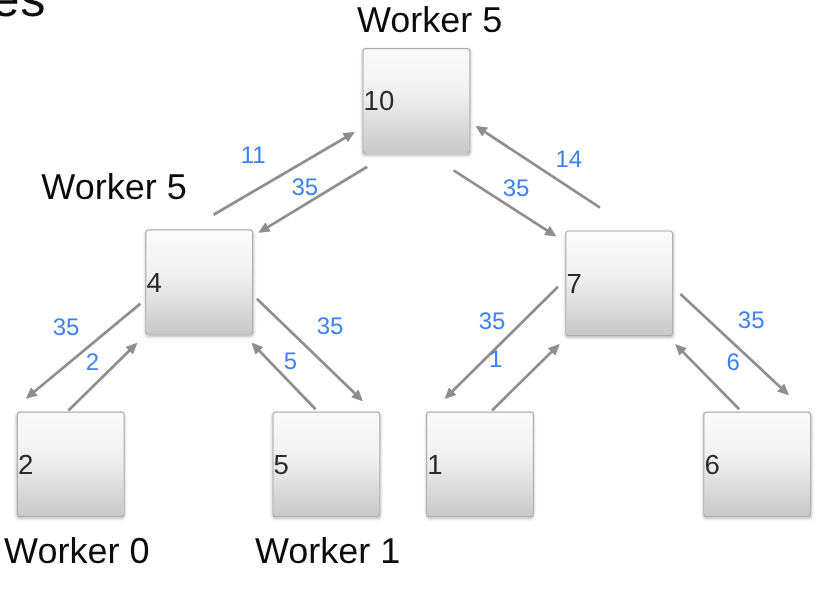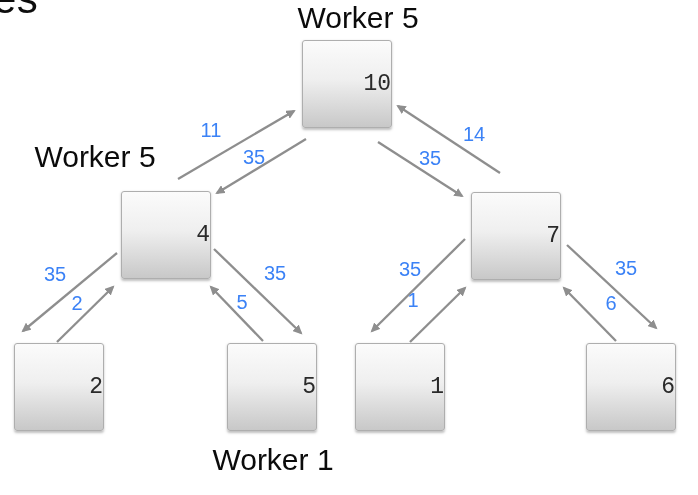--- a/index.html
+++ b/index.html
@@ -21,21 +21,21 @@
   .arrows { position: absolute; left: 0; top: 0; }
   .arrows line { stroke: #8e8e8e; stroke-width: 2.3; }
   .node {
     position: absolute;
     width: 90px; height: 88px;
     box-sizing: border-box;
     border: 1px solid #aeaeae;
     border-radius: 3px;
     background: linear-gradient(180deg, #fbfbfb 0%, #efefef 45%, #c8c8c8 100%);
     box-shadow: 0 1.5px 2.5px rgba(0,0,0,.25);
-    display: flex; align-items: center; justify-content: flex-end; font-family: Liberation Mono, monospace;
+    display: flex; align-items: center; justify-content: flex-start;
   }
   .node-value { font-size: 23px; color: #2a2a2a; }
   .worker-label {
     position: absolute;
     transform: translateX(-50%);
     font-size: 30px;
     color: #0b0b0b;
     white-space: nowrap;
   }
   .edge-label {
@@ -68,20 +68,21 @@
     <line x1="214" y1="249" x2="301" y2="333" marker-end="url(#ah)"></line>
     <line x1="263" y1="341" x2="211" y2="287" marker-end="url(#ah)"></line>
     <line x1="465" y1="239" x2="372" y2="331" marker-end="url(#ah)"></line>
     <line x1="410" y1="342" x2="465" y2="288" marker-end="url(#ah)"></line>
     <line x1="567" y1="245" x2="656" y2="328" marker-end="url(#ah)"></line>
     <line x1="616" y1="341" x2="564" y2="288" marker-end="url(#ah)"></line>
   </svg>
 
   <div class="worker-label" style="left:358px; top:1px">Worker 5</div>
   <div class="worker-label" style="left:95px;  top:140px">Worker 5</div>
+  <div class="worker-label" style="left:64px;  top:443px">Worker 0</div>
   <div class="worker-label" style="left:273px; top:443px">Worker 1</div>
 
   <div class="node" style="left:302px; top:40px">
     <span class="node-value">10</span>
   </div>
   <div class="node" style="left:121px; top:191px">
     <span class="node-value">4</span>
   </div>
   <div class="node" style="left:471px; top:192px">
     <span class="node-value">7</span>

